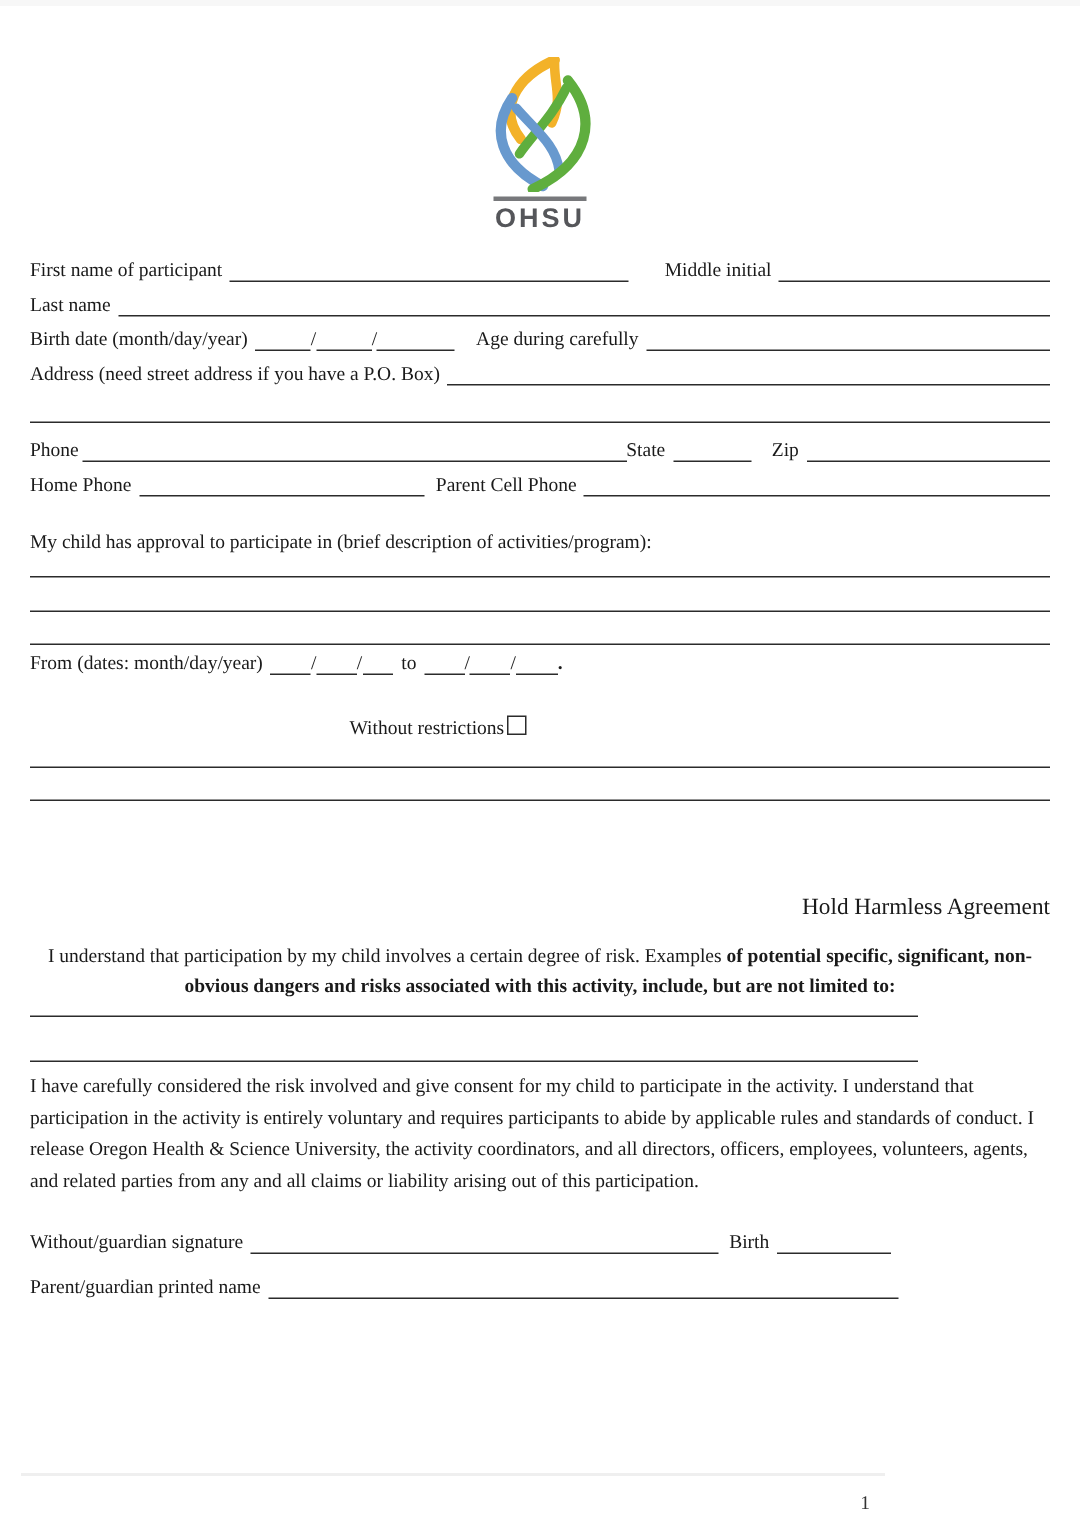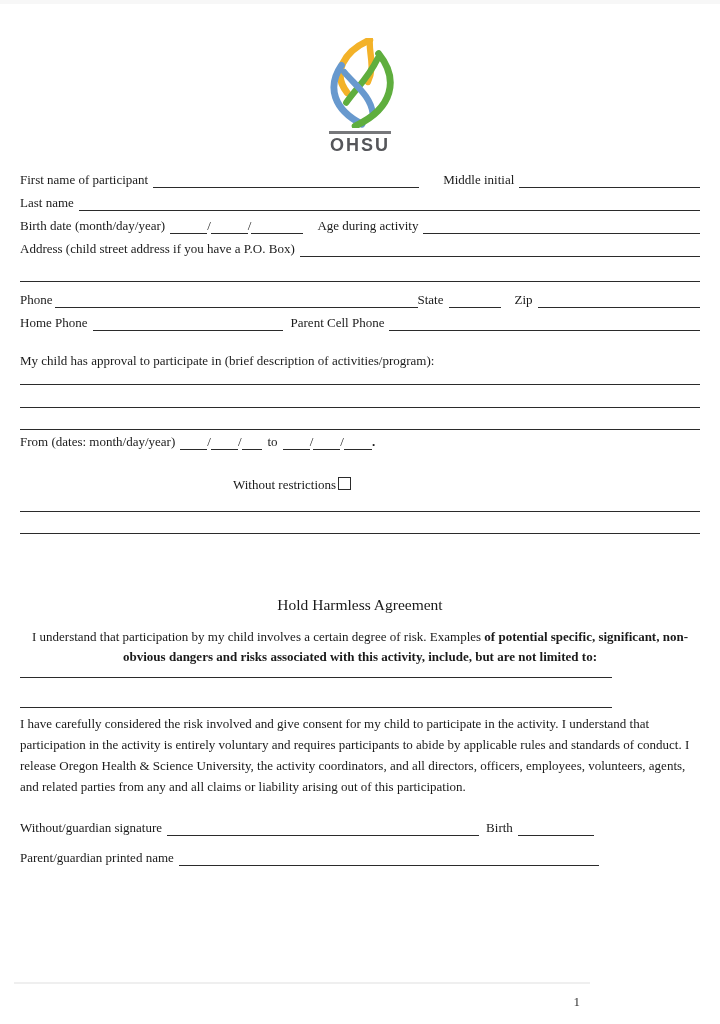--- a/index.html
+++ b/index.html
@@ -30,21 +30,21 @@
   .frow{display:flex;align-items:flex-end;height:16px;margin-top:7px;white-space:nowrap;}
   .lbl{line-height:16px;}
   .blank{display:inline-block;border-bottom:1.2px solid #2b2b2b;height:14px;margin-left:5px;}
   .grow{flex:1 1 auto;}
   .rule{border-bottom:1.2px solid #2b2b2b;height:0;}
   .sep{line-height:16px;}
   .cbx{display:inline-block;width:11px;height:11px;border:1.2px solid #2b2b2b;background:#fff;margin-left:2px;vertical-align:-1px;}
   .indent{padding-left:213px;height:16px;margin-top:8px;line-height:16px;}
 
   .hh-heading{
-    font-size:15.5px;font-weight:normal;text-align:center;margin:62px 0 0 0;color:#1a1a1a;
+    font-size:15.5px;font-weight:normal;text-align:right;margin:62px 0 0 0;color:#1a1a1a;
   }
   .para{margin:0;line-height:20px;text-align:center;}
   .para2{margin:0;line-height:21px;}
   .shortline{width:592px;border-bottom:1.2px solid #2b2b2b;height:0;}
 
   .footer-line{position:absolute;left:14px;right:14px;bottom:40px;border-top:2px solid #efefef;}
   .page-number{position:absolute;right:24px;bottom:14px;font-size:13px;color:#333;}
 </style>
 </head>
 <body>
@@ -82,26 +82,26 @@
       <span class="blank grow"></span>
     </div>
 
     <div class="frow">
       <span class="lbl">Birth date (month/day/year)</span>
       <span class="blank" style="width:37px"></span>
       <span class="sep">/</span>
       <span class="blank" style="width:37px;margin-left:0"></span>
       <span class="sep">/</span>
       <span class="blank" style="width:52px;margin-left:0"></span>
-      <span class="lbl" style="margin-left:14px">Age during activity</span>
+      <span class="lbl" style="margin-left:14px">Age during carefully</span>
       <span class="blank grow"></span>
     </div>
 
     <div class="frow">
-      <span class="lbl">Address (child street address if you have a P.O. Box)</span>
+      <span class="lbl">Address (need street address if you have a P.O. Box)</span>
       <span class="blank grow"></span>
     </div>
 
     <div class="rule" style="margin-top:24px"></div>
 
     <div class="frow" style="margin-top:10px">
       <span class="lbl">Phone</span>
       <span class="blank" style="width:363px;margin-left:2px"></span>
       <span class="lbl">State</span>
       <span class="blank" style="width:52px"></span>

